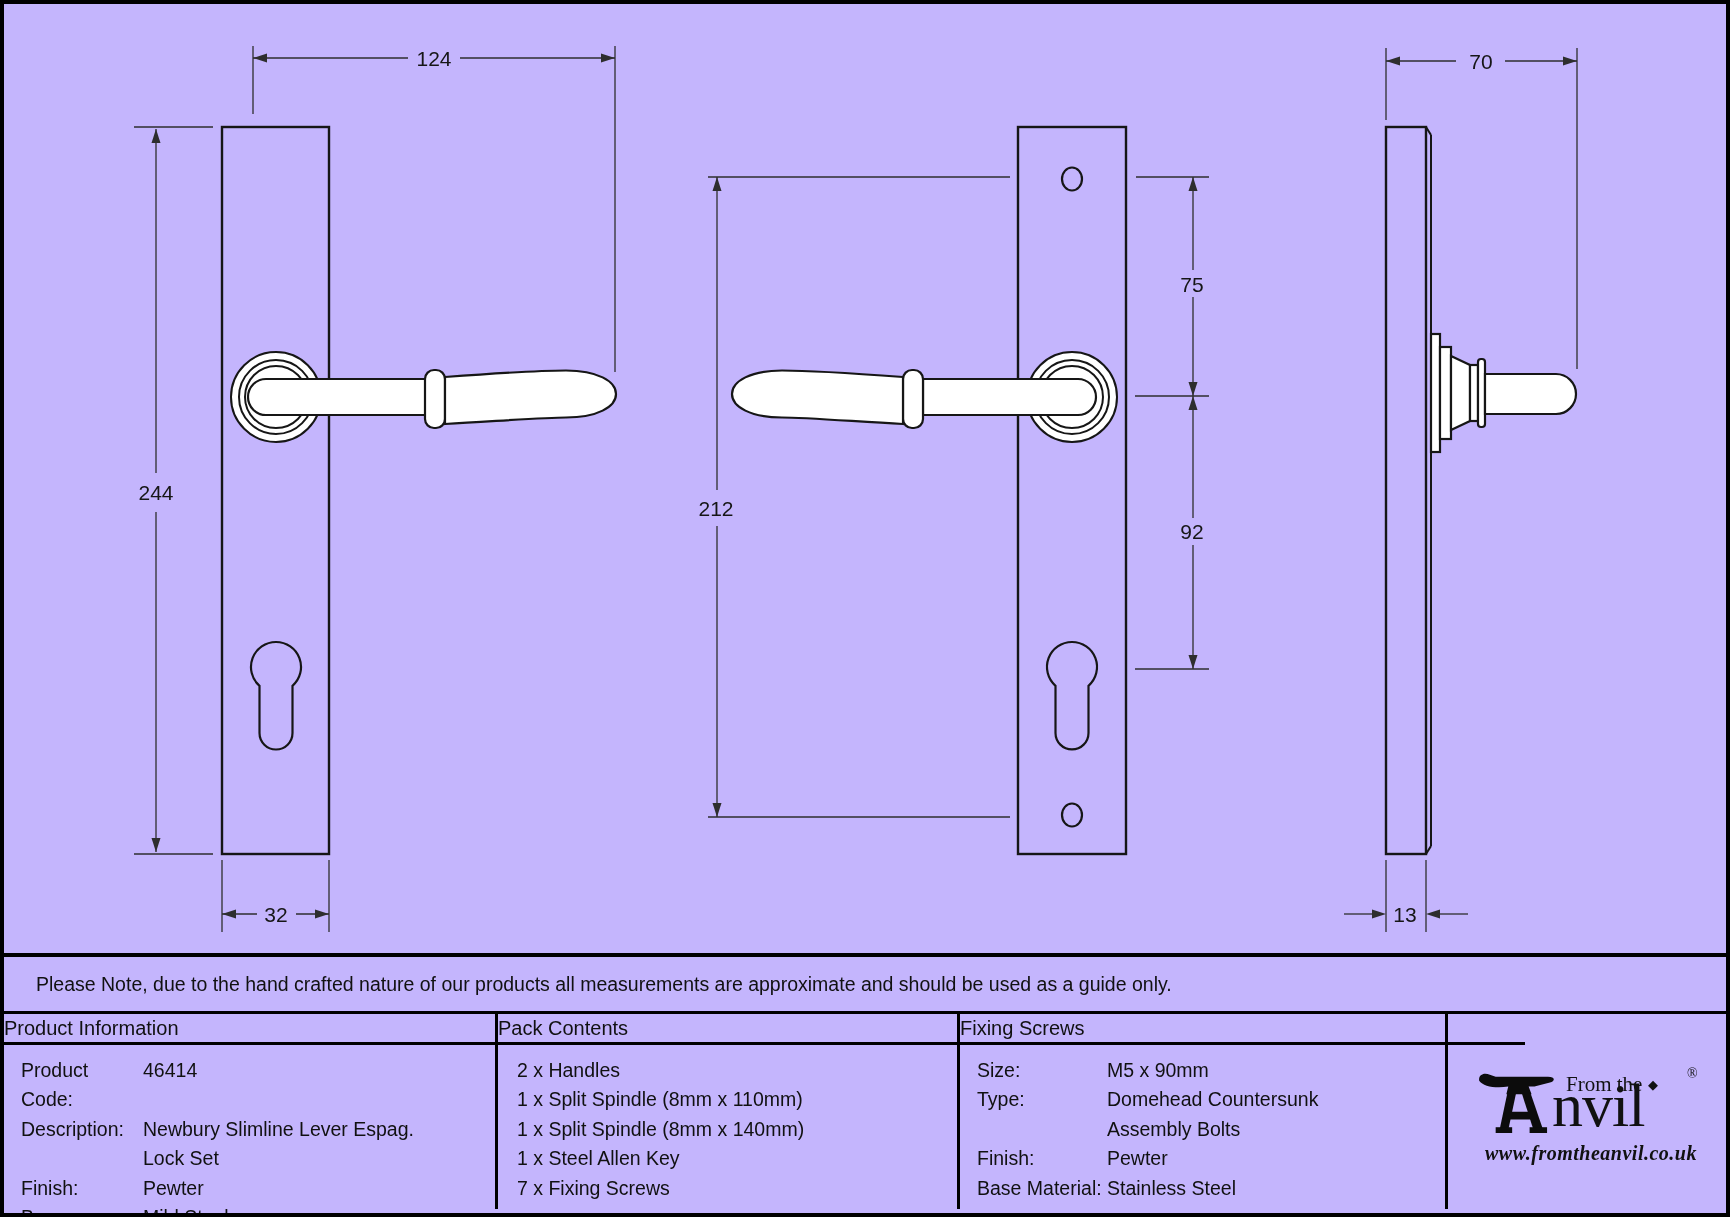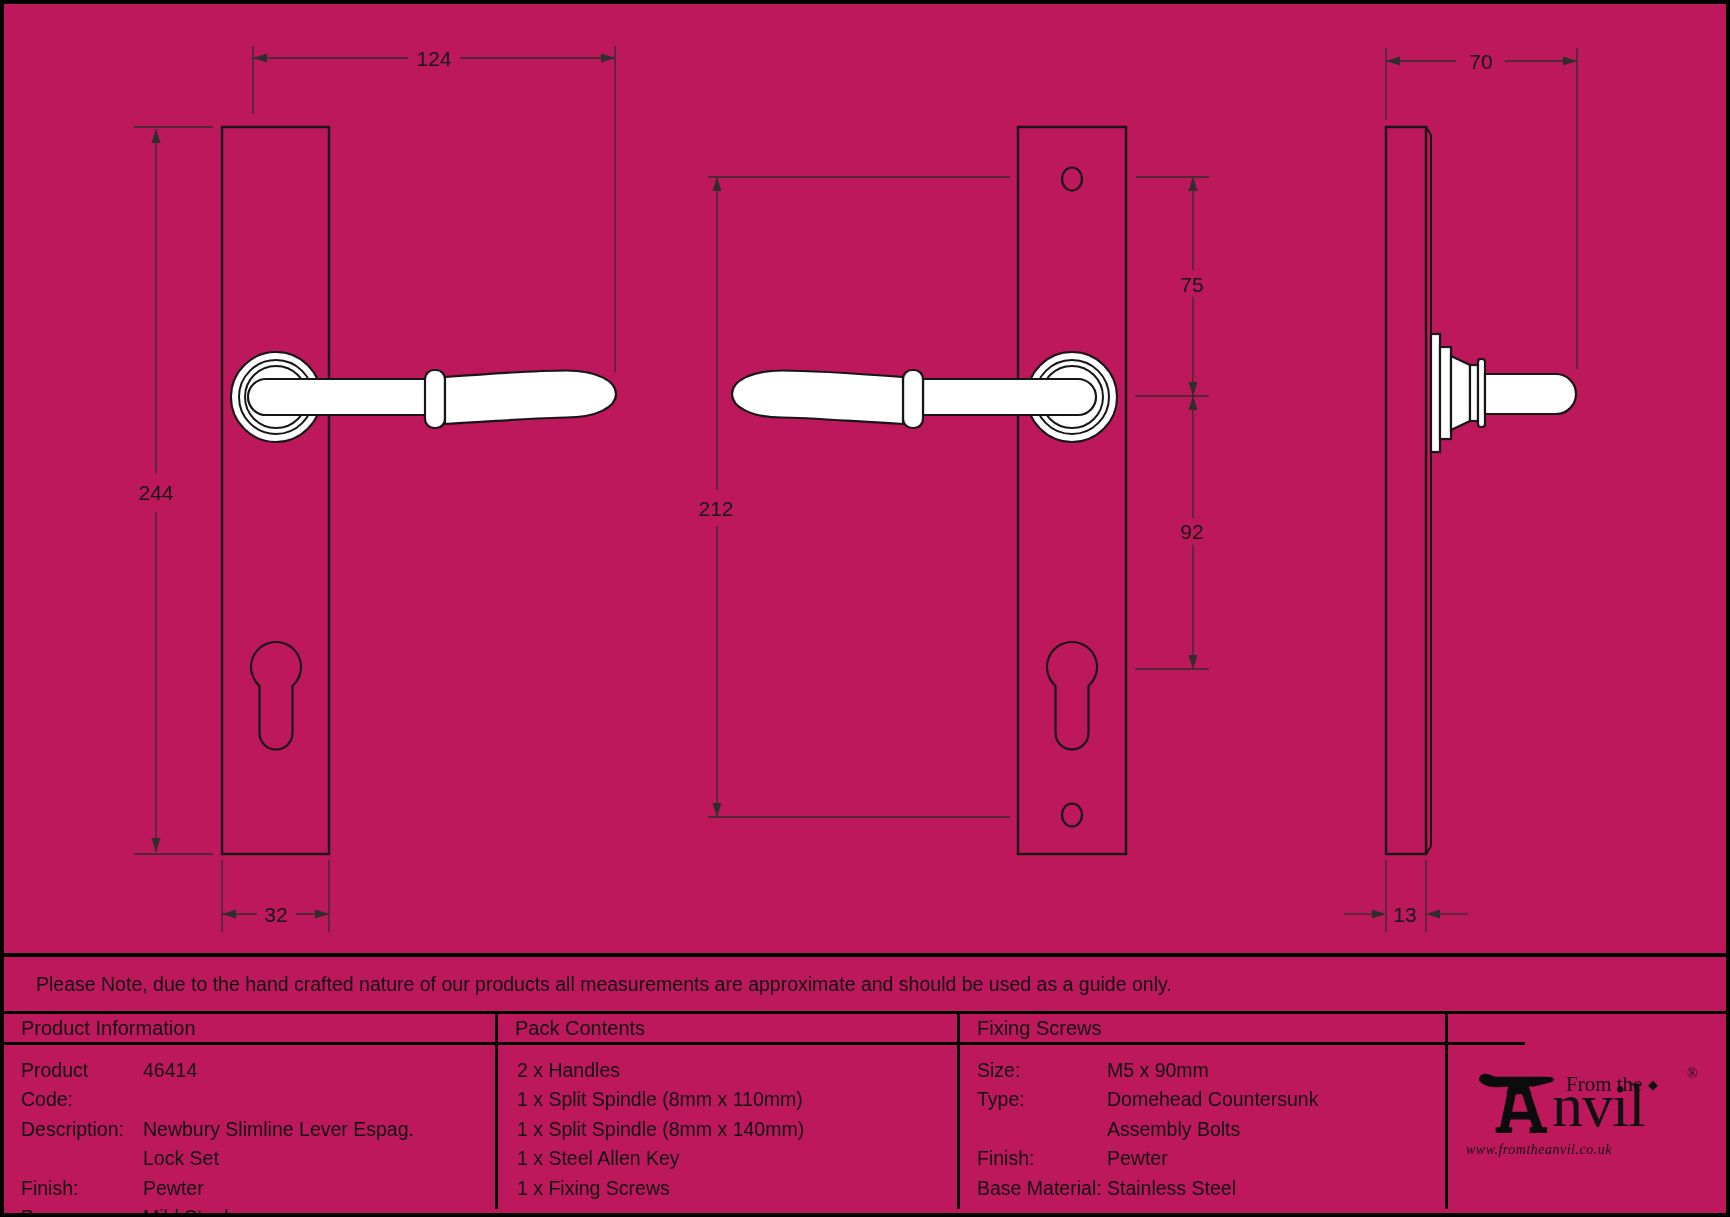--- a/index.html
+++ b/index.html
@@ -1,19 +1,19 @@
 <!DOCTYPE html>
 <html><head>
 <meta charset="utf-8">
 <style>
   html,body{margin:0;padding:0;background:#888;}
   .page{
     position:relative;
     width:1730px;height:1217px;
-    background:#be185d;
+    background:#c4b5fd;
     font-family:"Liberation Sans","DejaVu Sans",sans-serif;
     color:#111;
     overflow:hidden;
     box-sizing:border-box;
     border:4px solid #000;
   }
   .drawing-svg{position:absolute;left:0;top:0;width:1722px;height:1209px;}
   svg text{font-family:"Liberation Sans","DejaVu Sans",sans-serif;font-size:21px;fill:#161616;}
 
   
@@ -30,21 +30,21 @@
   .tcol{
     position:absolute;top:1010px;height:195px;
     box-sizing:border-box;
     border-bottom:0;
   }
   .tcol .thead{
     height:28px;display:flex;align-items:center;
     border-bottom:3px solid #000;
     font-size:20px;
   }
-  .tcol .thead span{padding-left:17px;}
+  .tcol .thead span{padding-left:0;}
   .tcol .tbody{padding-top:11px;font-size:19.5px;line-height:29.4px;}
   .trow{display:flex;}
   .trow .lbl{flex:0 0 auto;padding-left:17px;}
   .col1{left:0;width:491px;}
   .col1 .lbl{width:139px;box-sizing:border-box;}
   .col2{left:491px;width:518px;border-left:3px solid #000;}
   .col2 .tbody{padding-left:19px;}
   .col3{left:953px;width:568px;border-left:3px solid #000;}
   .col3 .lbl{width:147px;box-sizing:border-box;}
   .col4{left:1441px;width:281px;border-left:3px solid #000;}
@@ -57,23 +57,23 @@
     font-family:"Liberation Serif","DejaVu Serif",serif;font-size:21px;
   }
   .logo .diamond{position:absolute;left:182px;top:19px;font-size:13px;}
   .logo .anvilword{
     position:absolute;left:86px;top:16px;
     font-family:"Liberation Serif","DejaVu Serif",serif;
     font-size:62px;line-height:1;letter-spacing:-1px;
   }
   .logo .reg{position:absolute;left:221px;top:8px;font-size:14px;font-family:"Liberation Serif",serif;}
   .logo .url{
-    position:absolute;left:0;top:84px;width:100%;
+    position:absolute;left:0;top:84px;width:100%;text-align:center;
     font-family:"Liberation Serif","DejaVu Serif",serif;
-    font-style:italic;font-weight:normal;font-size:14px;letter-spacing:0.5px;
+    font-style:italic;font-weight:bold;font-size:20px;letter-spacing:0.5px;
   }
 </style>
 </head>
 <body>
 
 <div class="page">
 
   <svg class="drawing-svg" viewBox="0 0 1722 1209">
 
     <g stroke="#161616" fill="none" stroke-width="2.4">
@@ -255,21 +255,21 @@
       <div class="trow">
           <span>1 x Split Spindle (8mm x 110mm)</span>
         </div>
       <div class="trow">
           <span>1 x Split Spindle (8mm x 140mm)</span>
         </div>
       <div class="trow">
           <span>1 x Steel Allen Key</span>
         </div>
       <div class="trow">
-          <span>1 x Fixing Screws</span>
+          <span>7 x Fixing Screws</span>
         </div>
     </div>
   </div>
 
   <div class="tcol col3">
     <div class="thead">
       <span>Fixing Screws</span>
     </div>
     <div class="tbody">
       <div class="trow">

